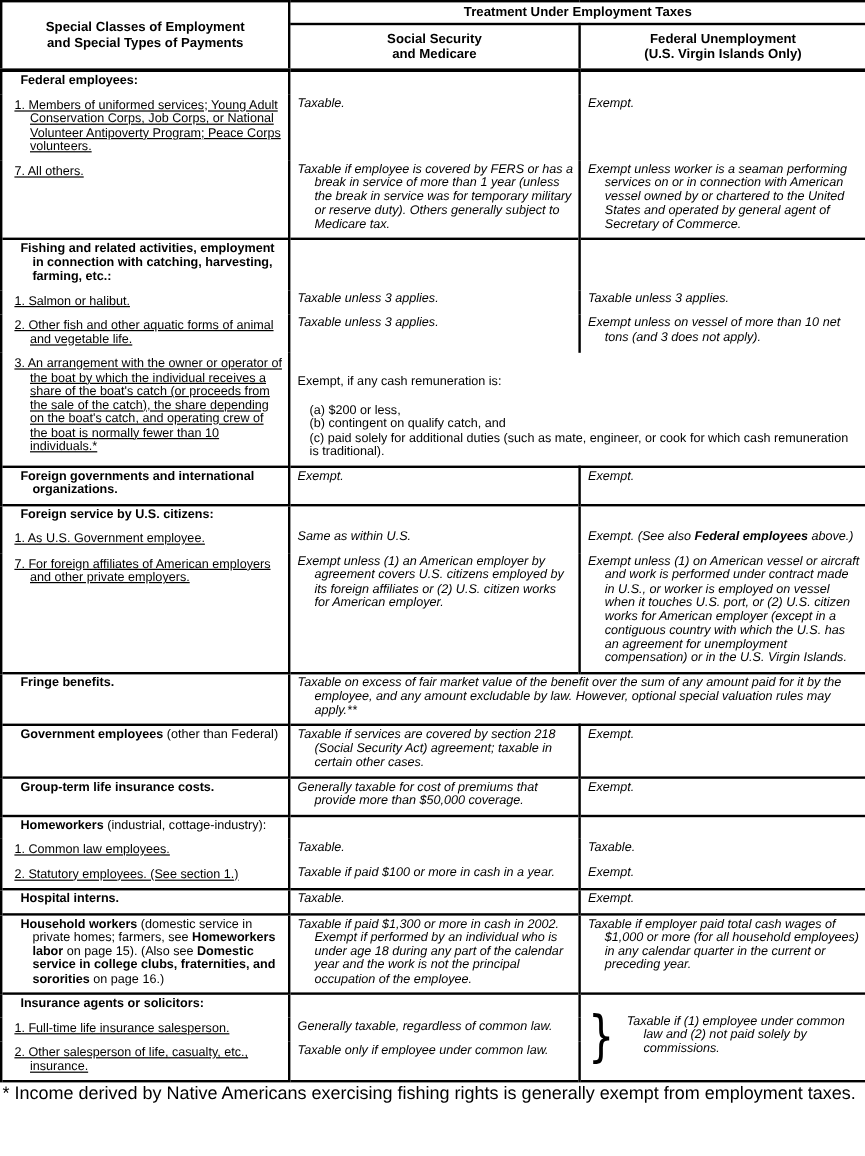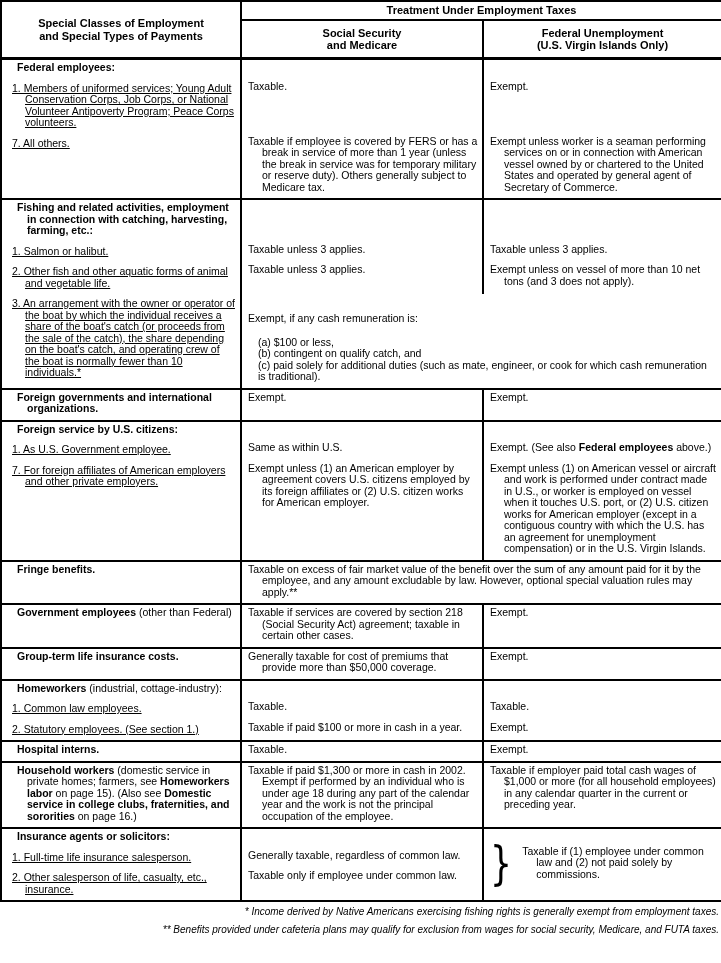--- a/index.html
+++ b/index.html
@@ -27,37 +27,37 @@
     border-left:2px solid #000;border-right:2px solid #000;
     border-top:none;border-bottom:none;
     vertical-align:top;
     padding:1px 4px 5px 3px;
   }
   tbody tr.sec-start td{border-top:2px solid #000;}
   td.c2,td.c3,td.cm{padding-left:6px;}
   
   .t-h{padding-left:22px;text-indent:-10px;margin-top:1px;}
   .t-i{padding-left:20px;text-indent:-13px;margin-top:3px;text-decoration:underline;}
-  .t-b{padding-left:14px;text-indent:-14px;margin-top:1px;}
+  .t-b{padding-left:14px;text-indent:-14px;margin-top:1px;font-style:italic;}
   .t-p{margin-top:18px;}
   .t-s{margin-left:10px;}
   .t-gap{height:12px;}
   b{font-weight:bold;}
   
   td.cbrace{vertical-align:middle;}
   .bracewrap{display:flex;align-items:center;}
   .brace{
     font-family:"DejaVu Sans", sans-serif;
     font-size:46px;line-height:44px;
     display:inline-block;margin:0 3px 0 0;
     transform:scaleX(0.75);transform-origin:left center;
   }
   .bracetext{flex:1;}
   
-  .footnotes{padding:4px 2px 0 2px;font-style:italic;font-size:10px;line-height:12px;text-align:right;}
+  .footnotes{padding:4px 2px 0 2px;font-size:15px;line-height:12px;}
   .footnotes p{margin:0 0 6px 0;}
 </style>
 </head>
 <body>
 
 <table>
   <colgroup>
     <col class="c1w">
       <col class="c2w">
       <col class="c3w">
@@ -134,21 +134,21 @@
           <div class="t-b">Exempt unless on vessel of more than 10 net tons (and 3 does not apply).</div>
         </td>
       </tr>
       <tr>
         <td class="c1">
           <div class="t-i">3. An arrangement with the owner or operator of the boat by which the individual receives a share of the boat's catch (or proceeds from the sale of the catch), the share depending on the boat's catch, and operating crew of the boat is normally fewer than 10 individuals.*</div>
         </td>
         <td class="cm" colspan="2">
           <div class="t-p">Exempt, if any cash remuneration is:</div>
           <div class="t-gap"></div>
-          <div class="t-s">(a) $100 or less,</div>
+          <div class="t-s">(a) $200 or less,</div>
           <div class="t-s">(b) contingent on qualify catch, and</div>
           <div class="t-s">(c) paid solely for additional duties (such as mate, engineer, or cook for which cash remuneration is traditional).</div>
         </td>
       </tr>
       <tr class="sec-start">
         <td class="c1">
           <div class="t-h"><b>Foreign governments and international organizations.</b></div>
         </td>
         <td class="c2">
           <div class="t-b">Exempt.</div>
@@ -295,14 +295,13 @@
         </td>
         <td class="c2">
           <div class="t-b">Taxable only if employee under common law.</div>
         </td>
       </tr>
     </tbody>
 </table>
 
 <div class="footnotes">
   <p>* Income derived by Native Americans exercising fishing rights is generally exempt from employment taxes.</p>
-  <p>** Benefits provided under cafeteria plans may qualify for exclusion from wages for social security, Medicare, and FUTA taxes.</p>
 </div>
 
 </body></html>

